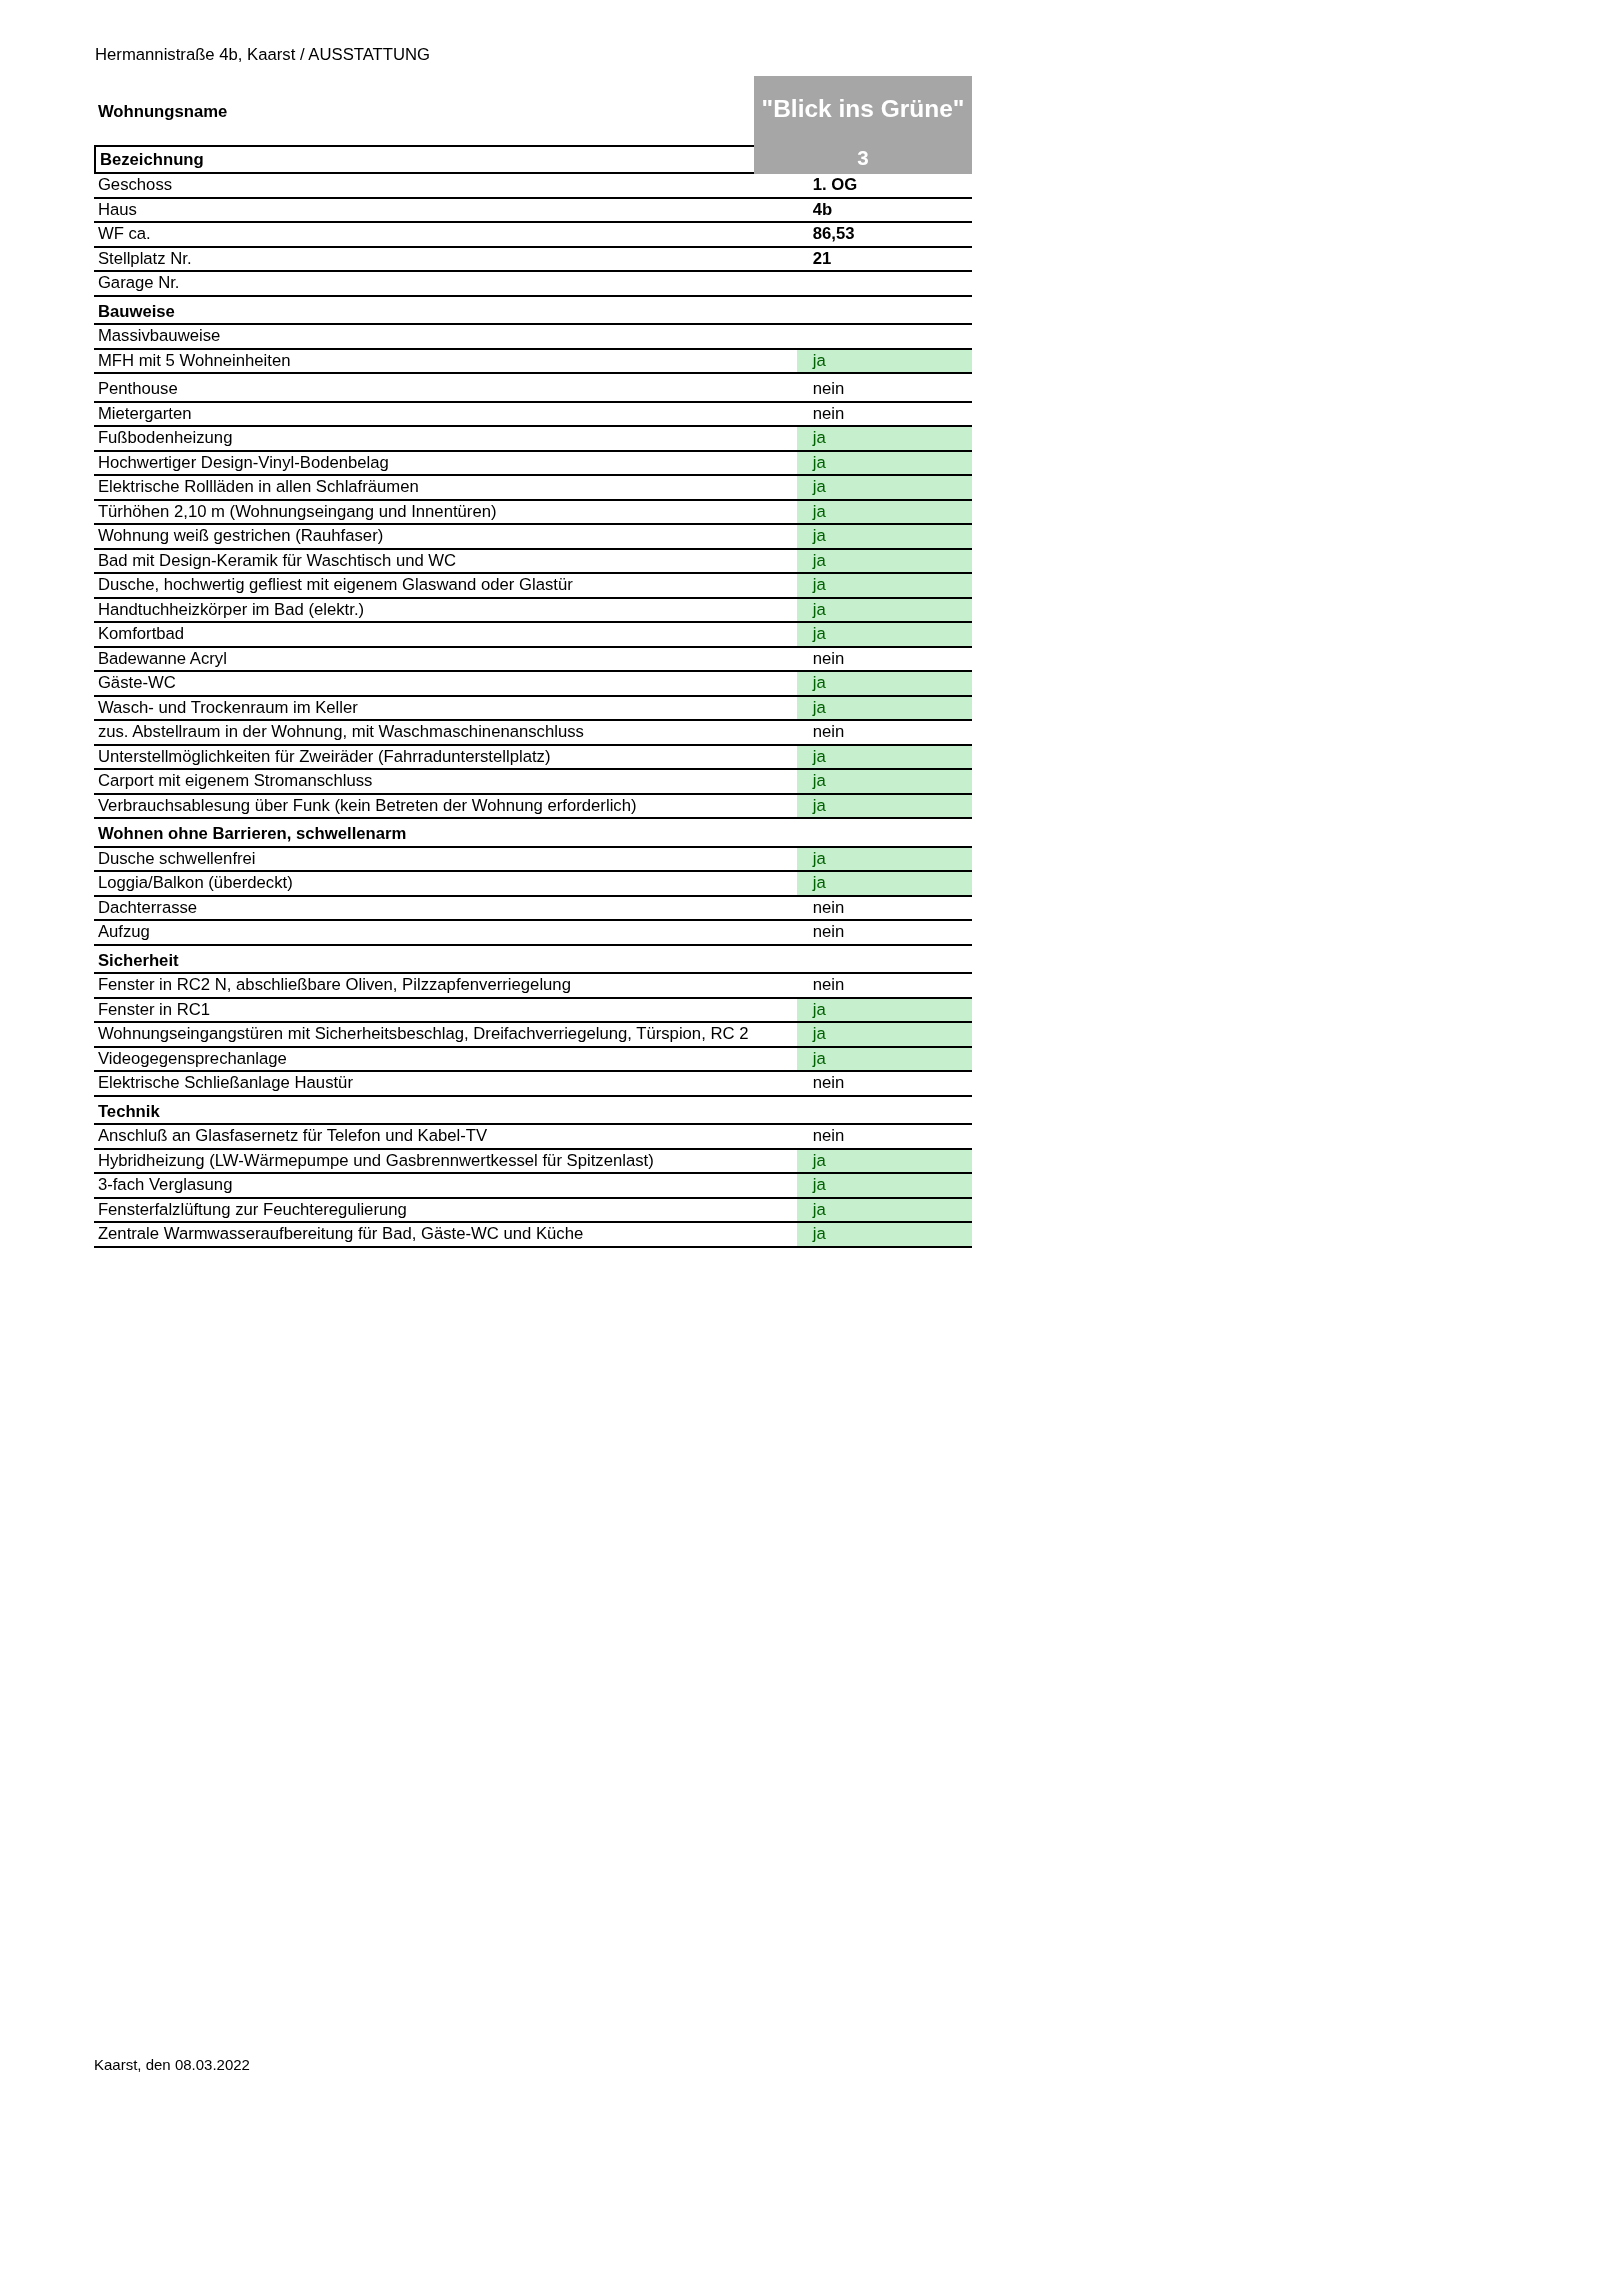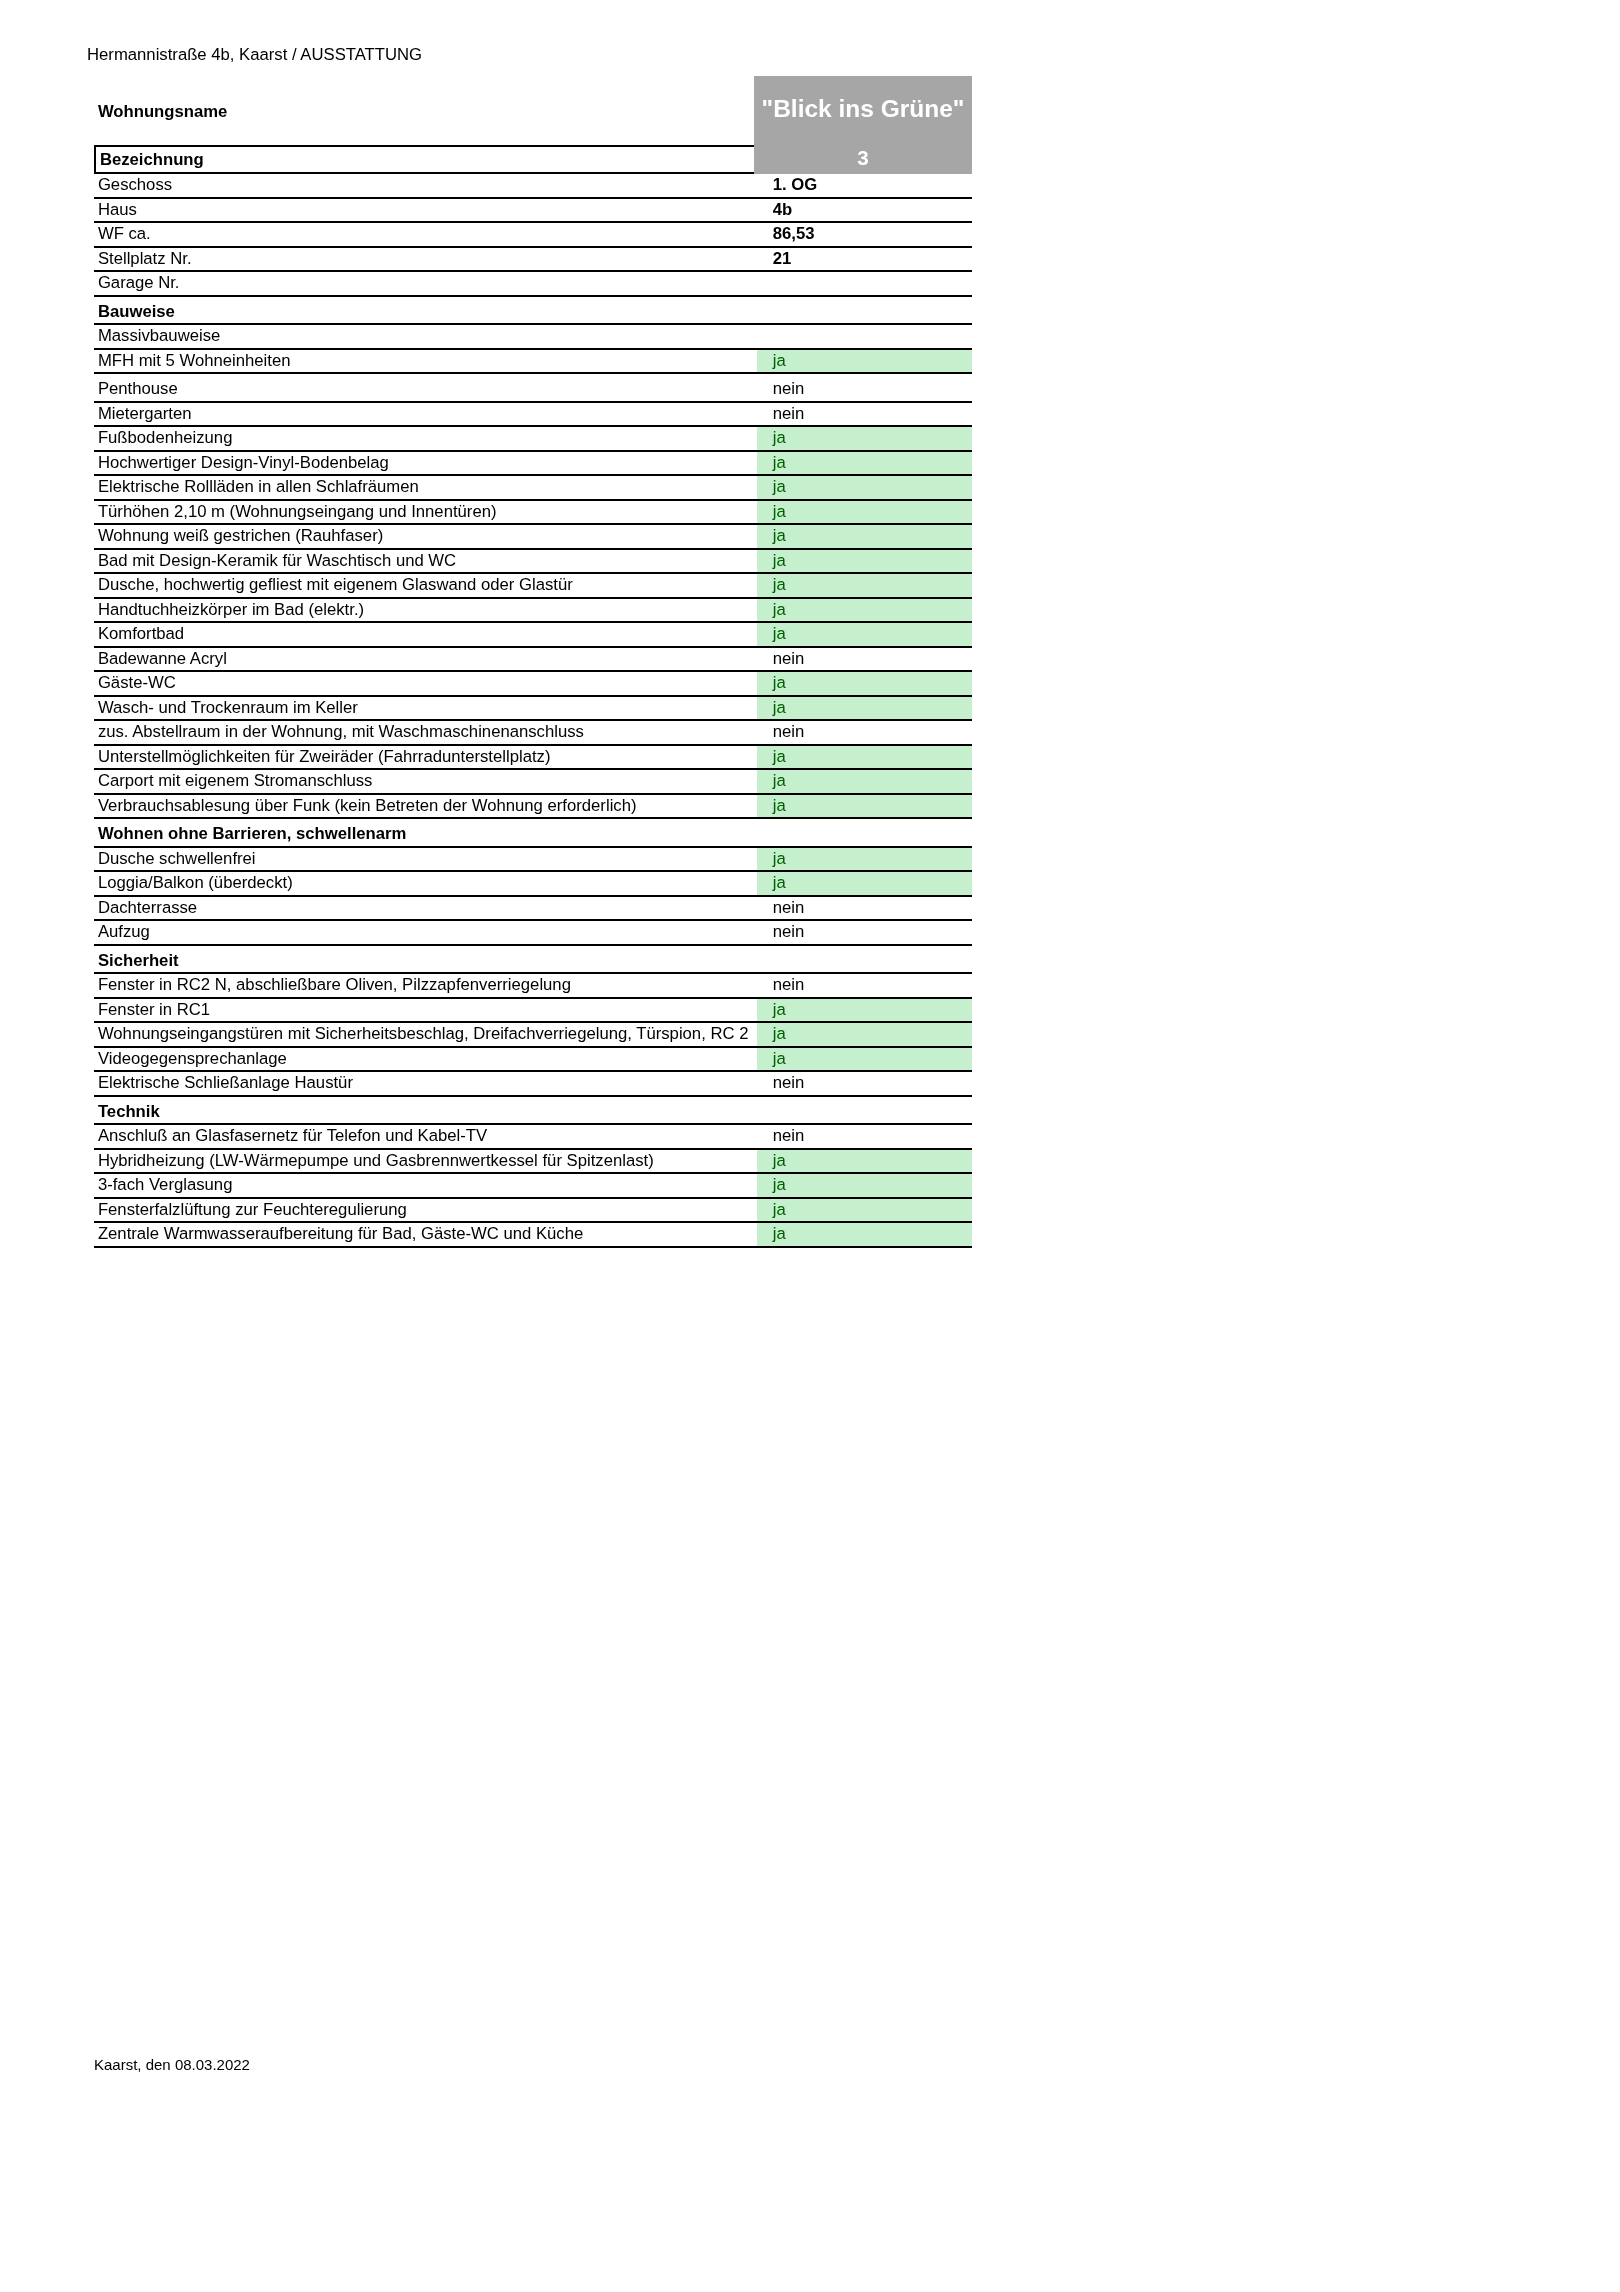--- a/index.html
+++ b/index.html
@@ -10,21 +10,21 @@
     height: 2293px;
     background: #ffffff;
     font-family: "Liberation Sans", sans-serif;
     color: #000;
     font-size: 16.7px;
     overflow: hidden;
   }
   .doc-header {
     position: absolute;
     top: 45px;
-    left: 87px;
+    left: 95px;
     font-size: 16.7px;
   }
   .table {
     position: absolute;
     top: 76px;
     left: 94px;
     width: 878px;
   }
   .top-block { position: relative; height: 98px; }
   .wohnungsname-label {
@@ -69,20 +69,21 @@
     display: flex;
     align-items: center;
     justify-content: center;
     font-size: 20.6px;
   }
   .row {
     display: flex;
     align-items: stretch;
     border-bottom: 2px solid #000;
     height: 24.5px;
+    gap: 40px;
   }
   .cell { display: flex; align-items: center; }
   .cell.label {
     width: 663px;
     padding-left: 3.9px;
     white-space: nowrap;
     position: relative;
     z-index: 1;
   }
   .cell.value {

